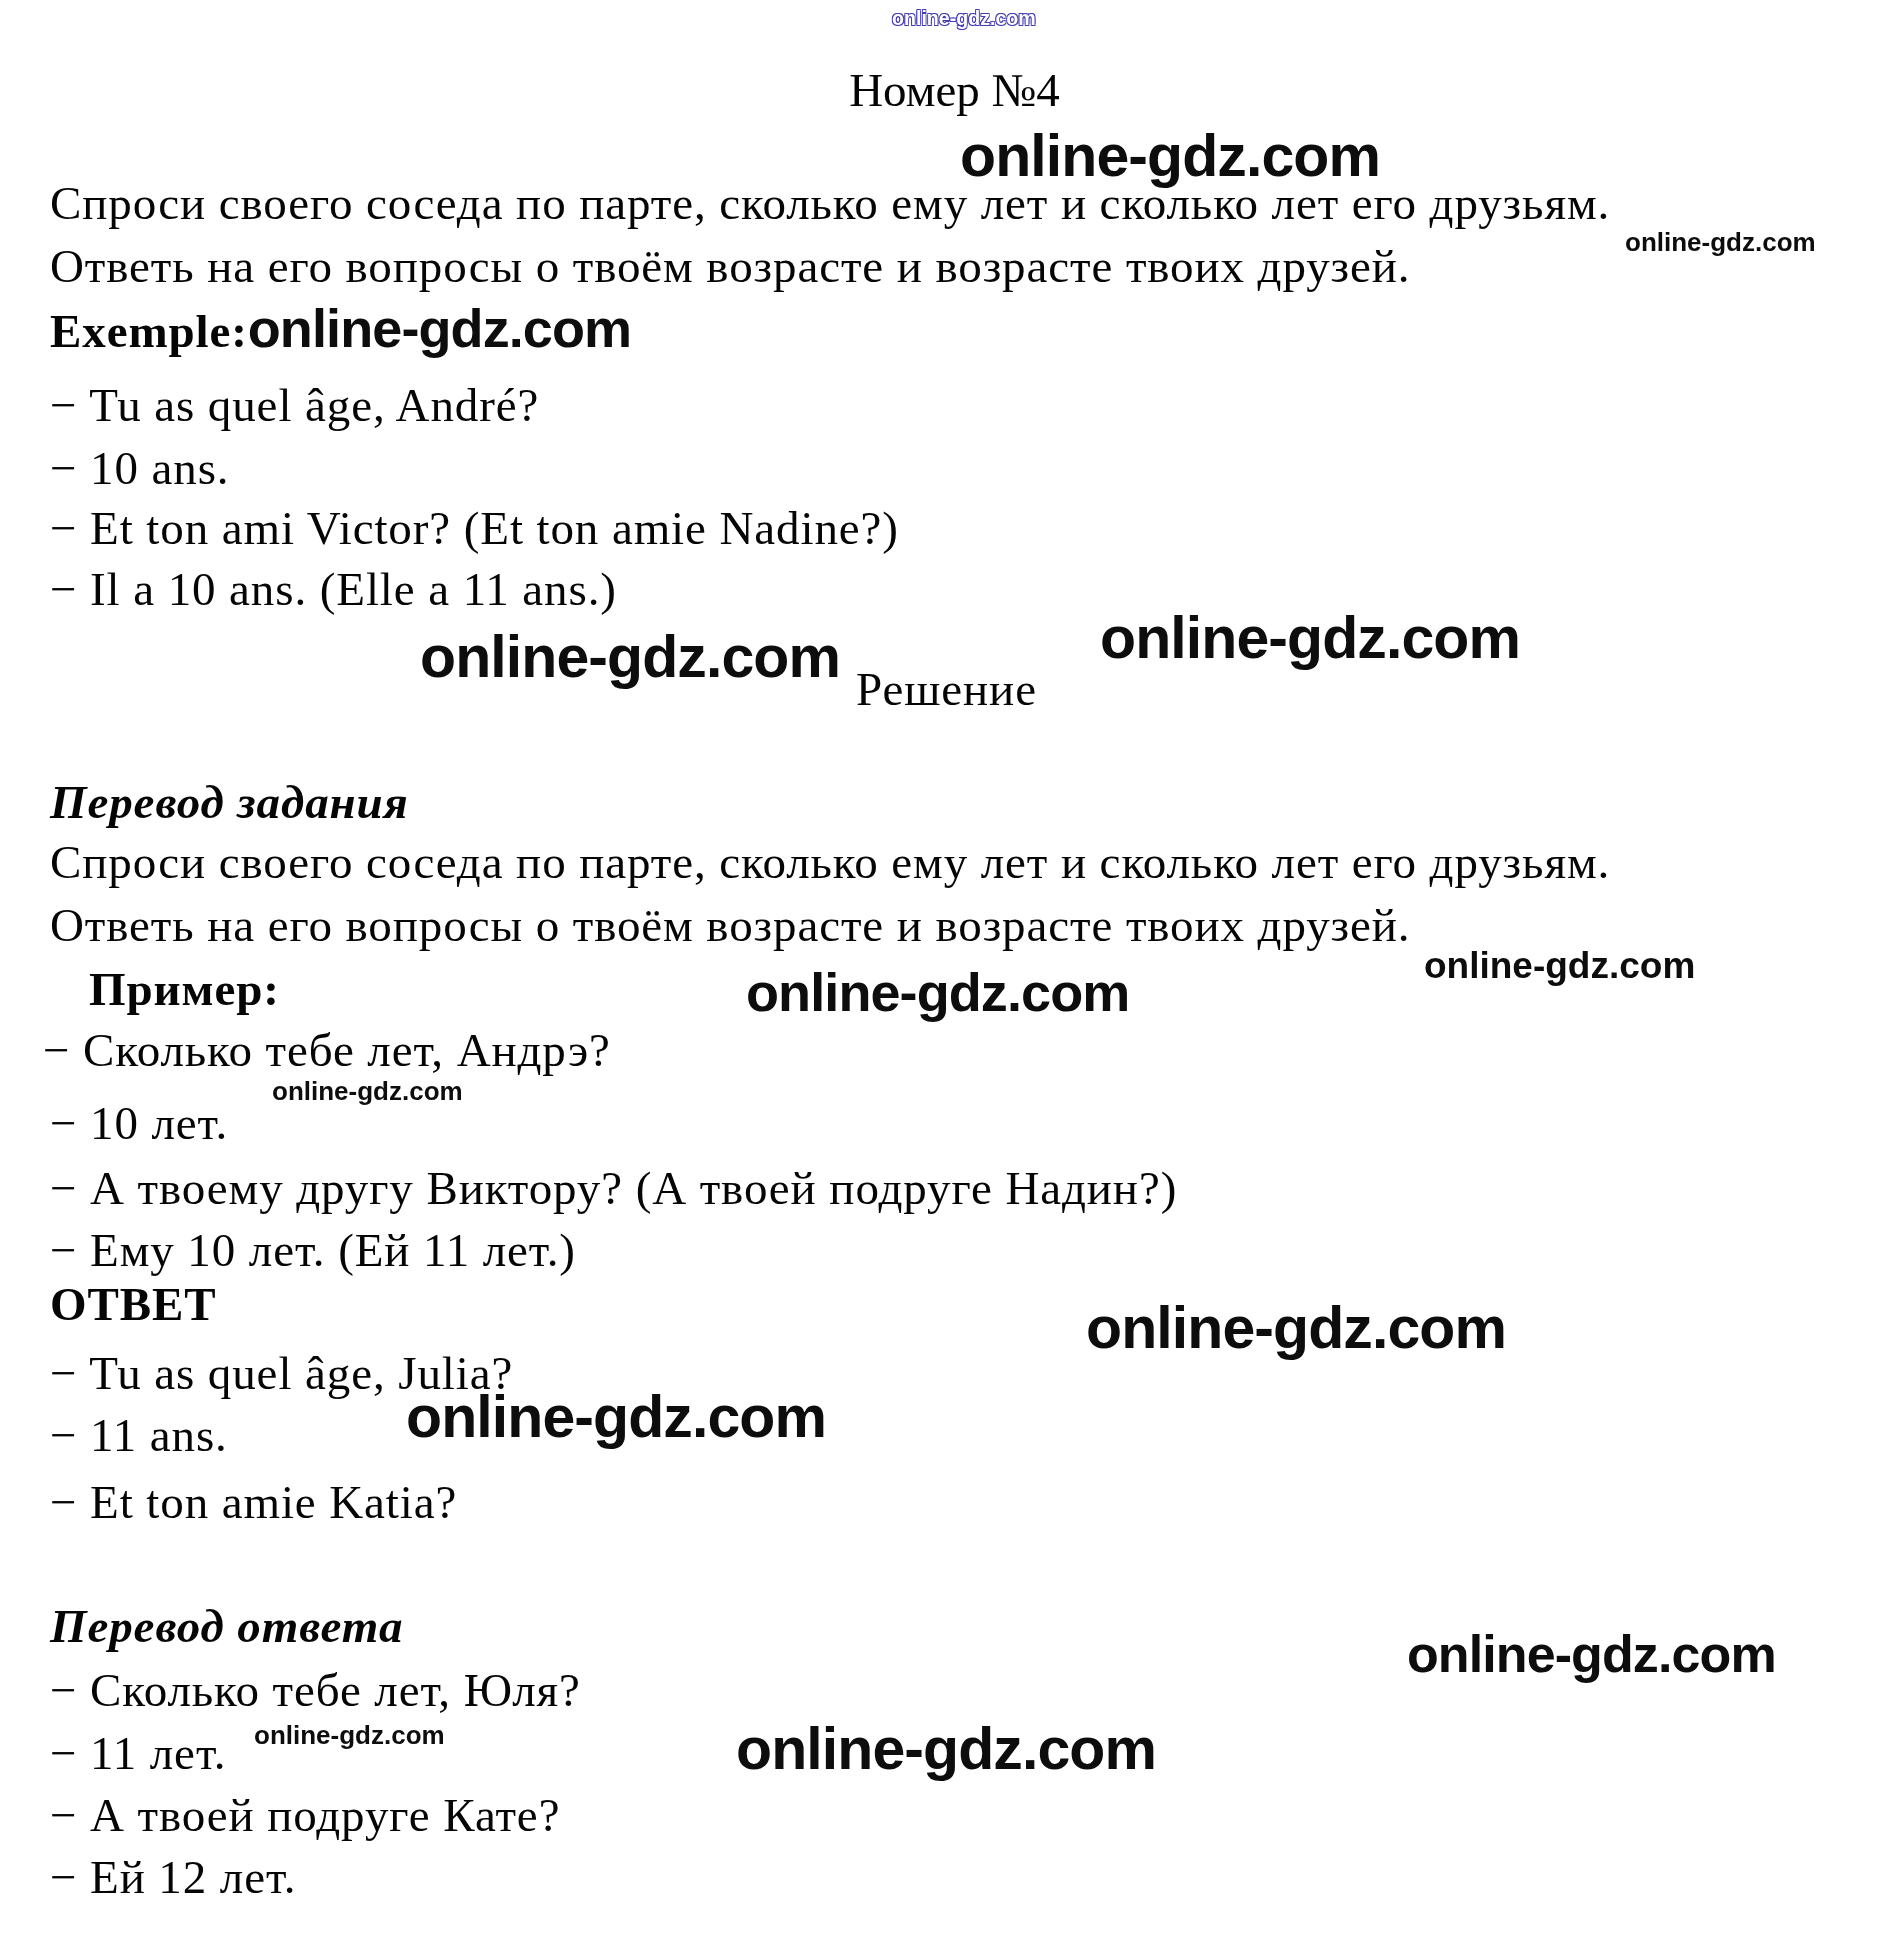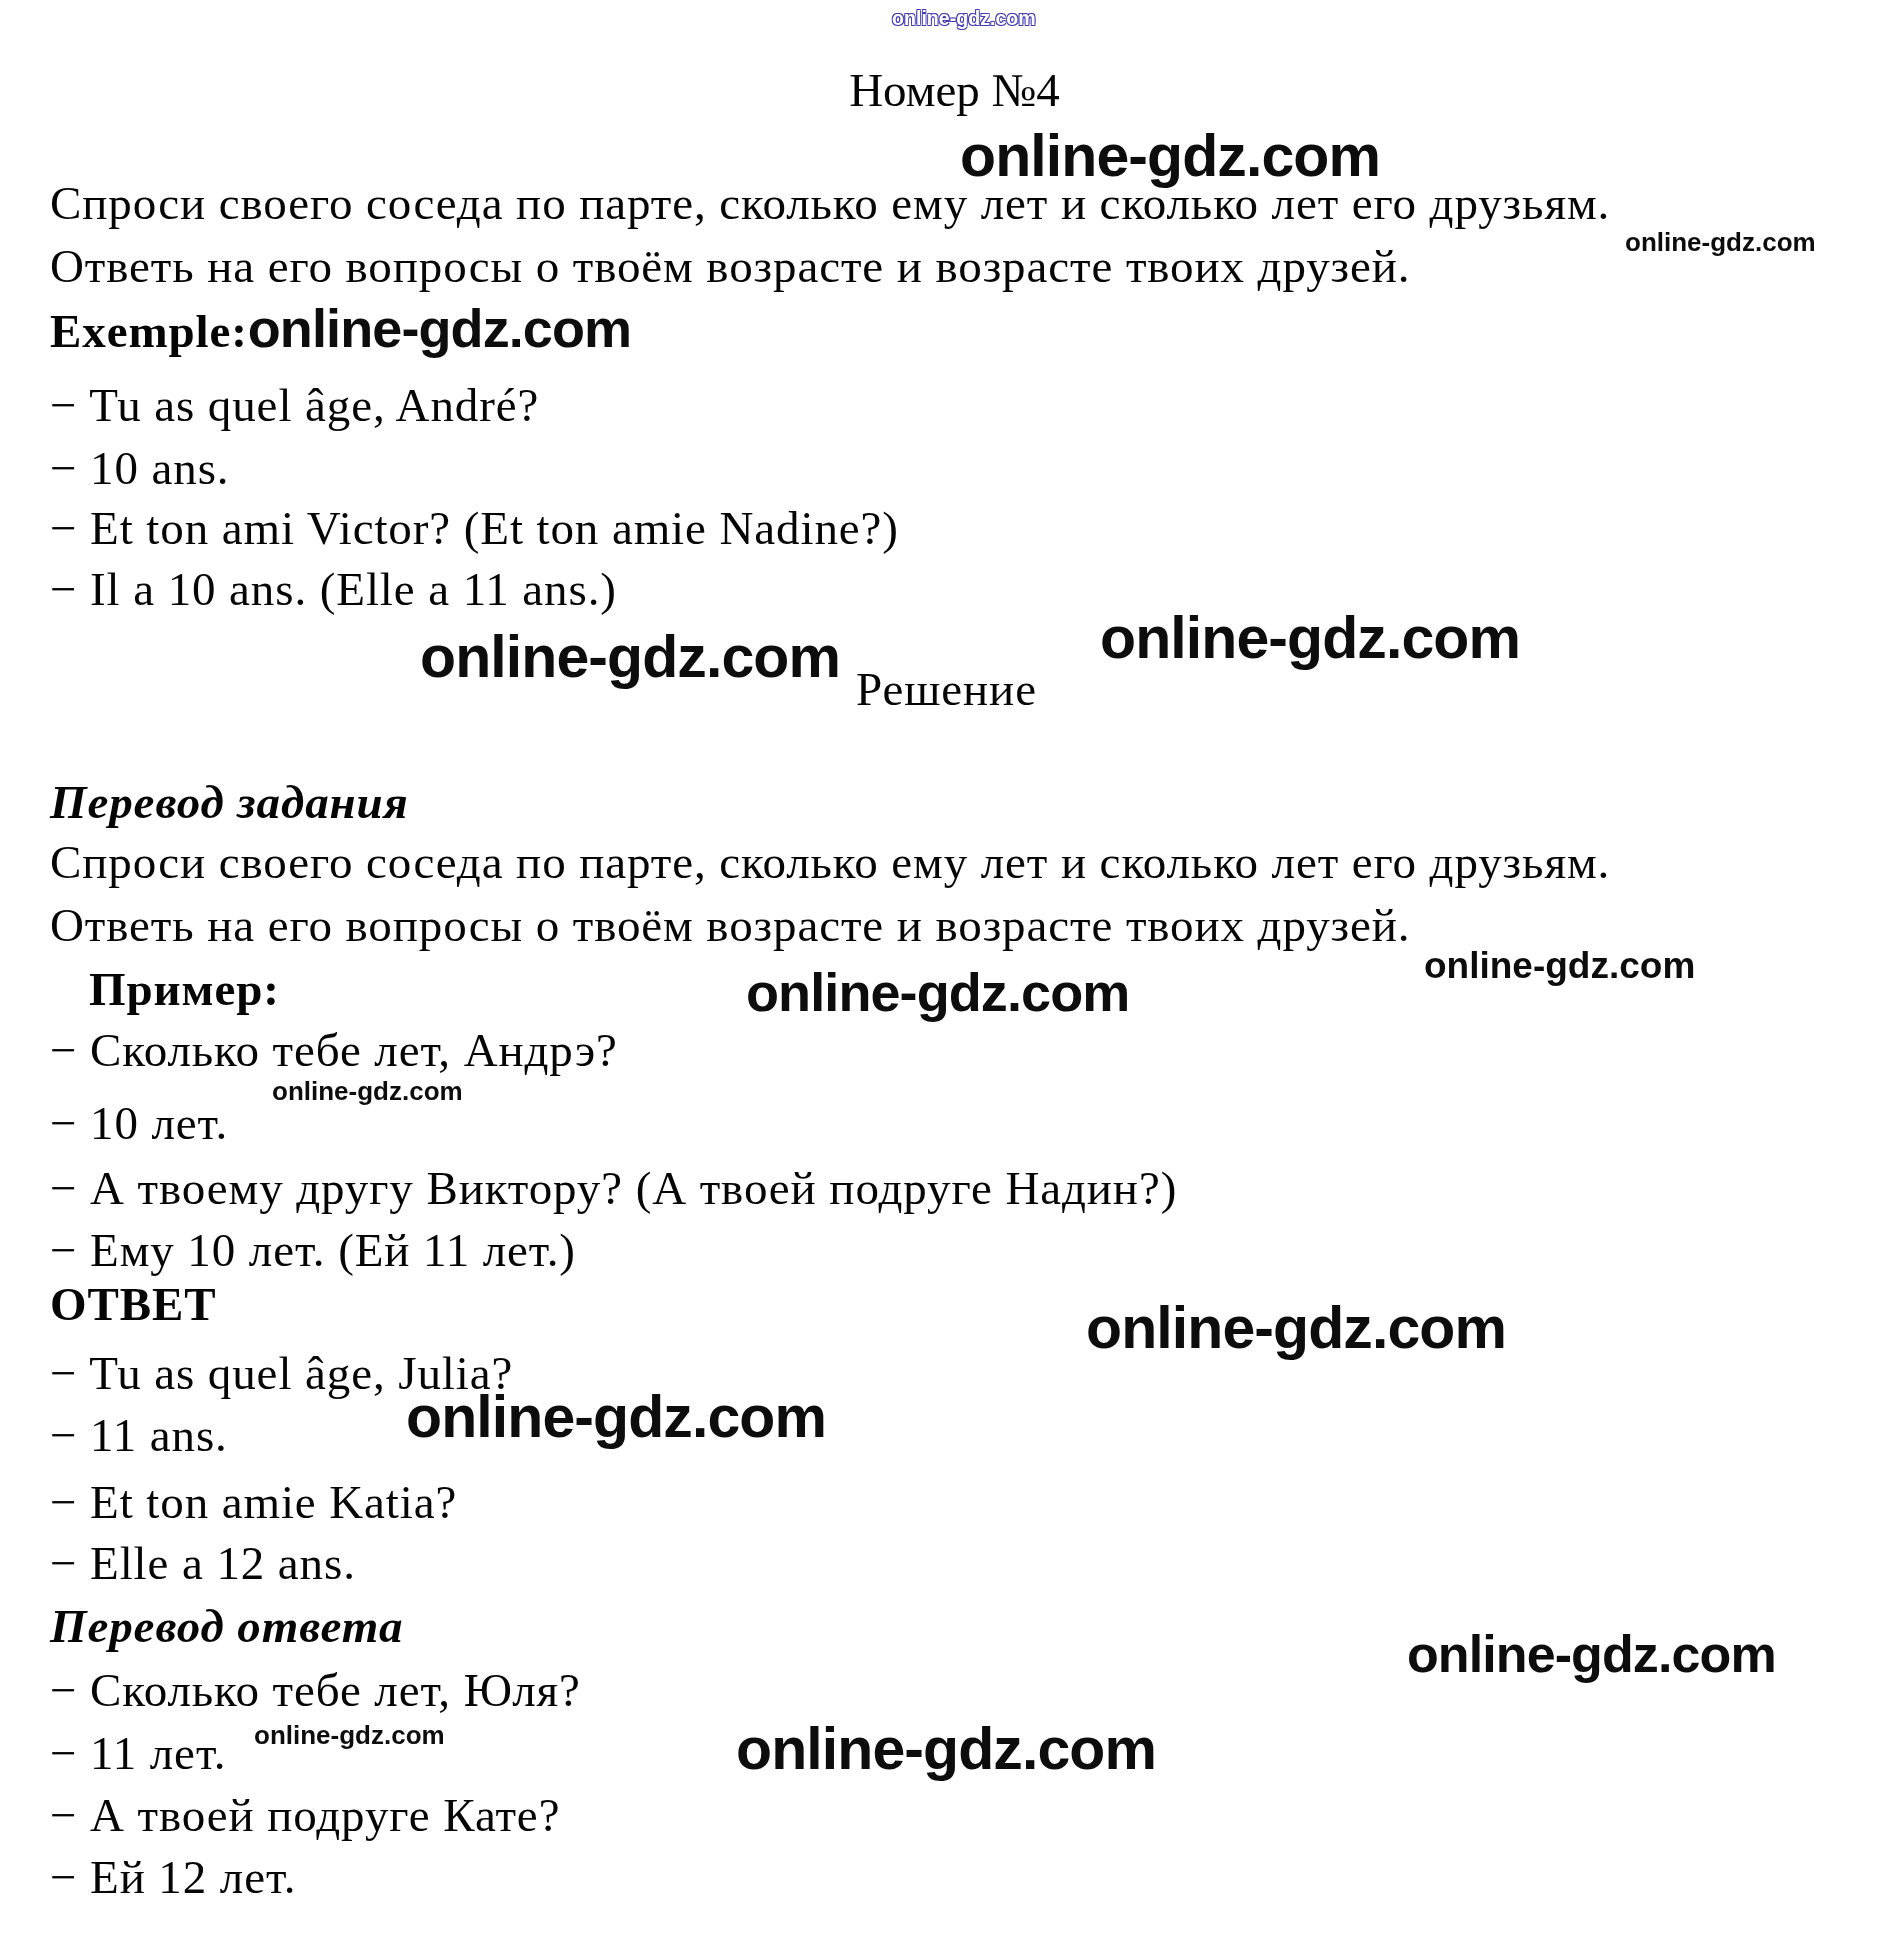--- a/index.html
+++ b/index.html
@@ -72,21 +72,21 @@
   #example-line4{left:50px;top:564px;}
   #wm-solution-left{left:420px;top:623px;}
   #wm-solution-right{left:1100px;top:604px;}
   #solution-label{left:856px;top:664px;}
   #translation-heading{left:50px;top:777px;}
   #translation-line1{left:50px;top:837px;}
   #translation-line2{left:50px;top:900px;}
   #wm-translation-right{left:1424px;top:945px;}
   #example-ru-label{left:50px;top:964px;margin-left:39px;}
   #wm-example-ru{left:746px;top:961px;}
-  #example-ru-line1{left:50px;top:1025px;}
+  #example-ru-line1{left:43px;top:1025px;}
   #example-ru-line2{left:50px;top:1098px;}
   #wm-small-1{left:272px;top:1076px;}
   #example-ru-line3{left:50px;top:1163px;}
   #example-ru-line4{left:50px;top:1225px;}
   #answer-heading{left:50px;top:1279px;}
   #wm-answer-right{left:1086px;top:1294px;}
   #answer-line1{left:50px;top:1348px;}
   #answer-line2{left:50px;top:1410px;}
   #wm-answer-center{left:406px;top:1383px;}
   #answer-line3{left:50px;top:1477px;}
@@ -139,21 +139,20 @@
   <span id="wm-small-1" class="wm wm-small">online-gdz.com</span>
   <div id="example-ru-line3" class="serif">− А твоему другу Виктору? (А твоей подруге Надин?)</div>
   <div id="example-ru-line4" class="serif">− Ему 10 лет. (Ей 11 лет.)</div>
 
   <div id="answer-heading" class="serif serif-bold">ОТВЕТ</div>
   <span id="wm-answer-right" class="wm wm-big">online-gdz.com</span>
   <div id="answer-line1" class="serif">− Tu as quel âge, Julia?</div>
   <div id="answer-line2" class="serif">− 11 ans.</div>
   <span id="wm-answer-center" class="wm wm-big">online-gdz.com</span>
   <div id="answer-line3" class="serif">− Et ton amie Katia?</div>
-  <div id="answer-line4" class="serif">− Elle a 12 ans.</div>
 
   <div id="answer-translation-heading" class="serif serif-bold-italic">Перевод ответа</div>
   <span id="wm-bottom-right" class="wm">online-gdz.com</span>
   <div id="answer-translation-line1" class="serif">− Сколько тебе лет, Юля?</div>
   <div id="answer-translation-line2" class="serif">− 11 лет.</div>
   <span id="wm-small-2" class="wm wm-small">online-gdz.com</span>
   <span id="wm-bottom-center" class="wm wm-big">online-gdz.com</span>
   <div id="answer-translation-line3" class="serif">− А твоей подруге Кате?</div>
   <div id="answer-translation-line4" class="serif">− Ей 12 лет.</div>
 

